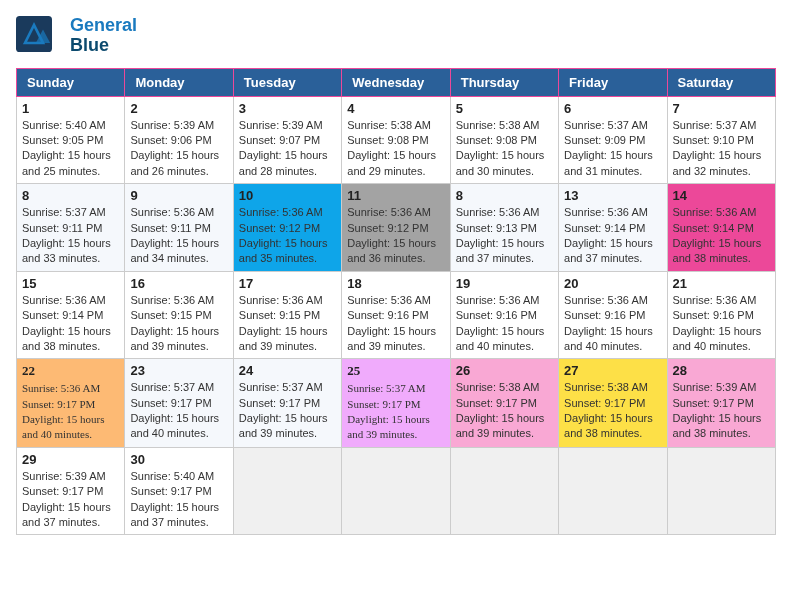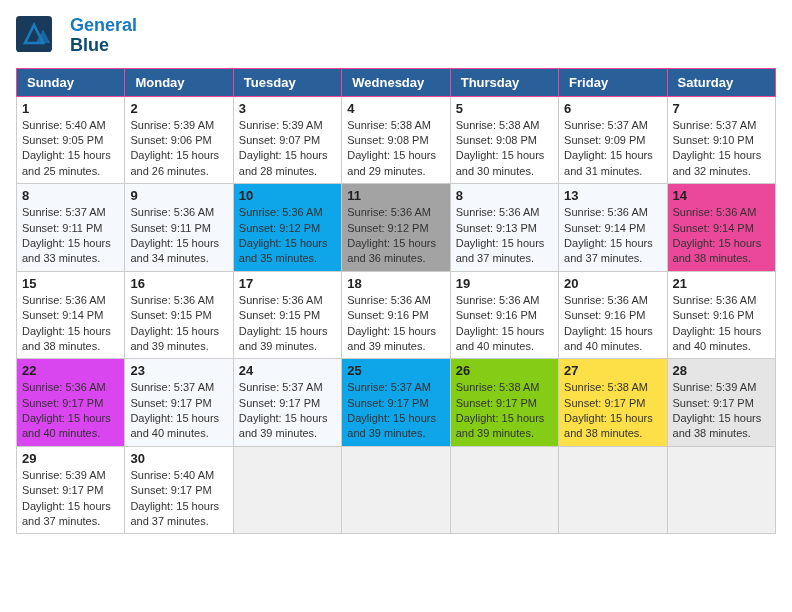--- a/index.html
+++ b/index.html
@@ -289,21 +289,21 @@
         <td>
         <span class="day-num">21</span>
         <div class="day-info">
           Sunrise: 5:36 AM<br>
           Sunset: 9:16 PM<br>
           Daylight: 15 hours and 40 minutes.
         </div>
       </td>
       </tr>
       <tr>
-        <td style="background: #d946ef;">
+        <td style="background: #fdba74; font-family: Liberation Serif, serif;">
         <span class="day-num">22</span>
         <div class="day-info">
           Sunrise: 5:36 AM<br>
           Sunset: 9:17 PM<br>
           Daylight: 15 hours and 40 minutes.
         </div>
       </td>
         <td style="background: rgb(245, 248, 252);">
         <span class="day-num">23</span>
         <div class="day-info">
@@ -313,45 +313,45 @@
         </div>
       </td>
         <td style="background: rgb(245, 248, 252);">
         <span class="day-num">24</span>
         <div class="day-info">
           Sunrise: 5:37 AM<br>
           Sunset: 9:17 PM<br>
           Daylight: 15 hours and 39 minutes.
         </div>
       </td>
-        <td style="background: #0ea5e9;">
+        <td style="background: #f0abfc; font-family: Liberation Serif, serif;">
         <span class="day-num">25</span>
         <div class="day-info">
           Sunrise: 5:37 AM<br>
           Sunset: 9:17 PM<br>
           Daylight: 15 hours and 39 minutes.
         </div>
       </td>
-        <td style="background: #84cc16;">
+        <td style="background: #f9a8d4;">
         <span class="day-num">26</span>
         <div class="day-info">
           Sunrise: 5:38 AM<br>
           Sunset: 9:17 PM<br>
           Daylight: 15 hours and 39 minutes.
         </div>
       </td>
         <td style="background: #fde047;">
         <span class="day-num">27</span>
         <div class="day-info">
           Sunrise: 5:38 AM<br>
           Sunset: 9:17 PM<br>
           Daylight: 15 hours and 38 minutes.
         </div>
       </td>
-        <td style="background: #e5e5e5;">
+        <td style="background: #f9a8d4;">
         <span class="day-num">28</span>
         <div class="day-info">
           Sunrise: 5:39 AM<br>
           Sunset: 9:17 PM<br>
           Daylight: 15 hours and 38 minutes.
         </div>
       </td>
       </tr>
       <tr>
         <td>

